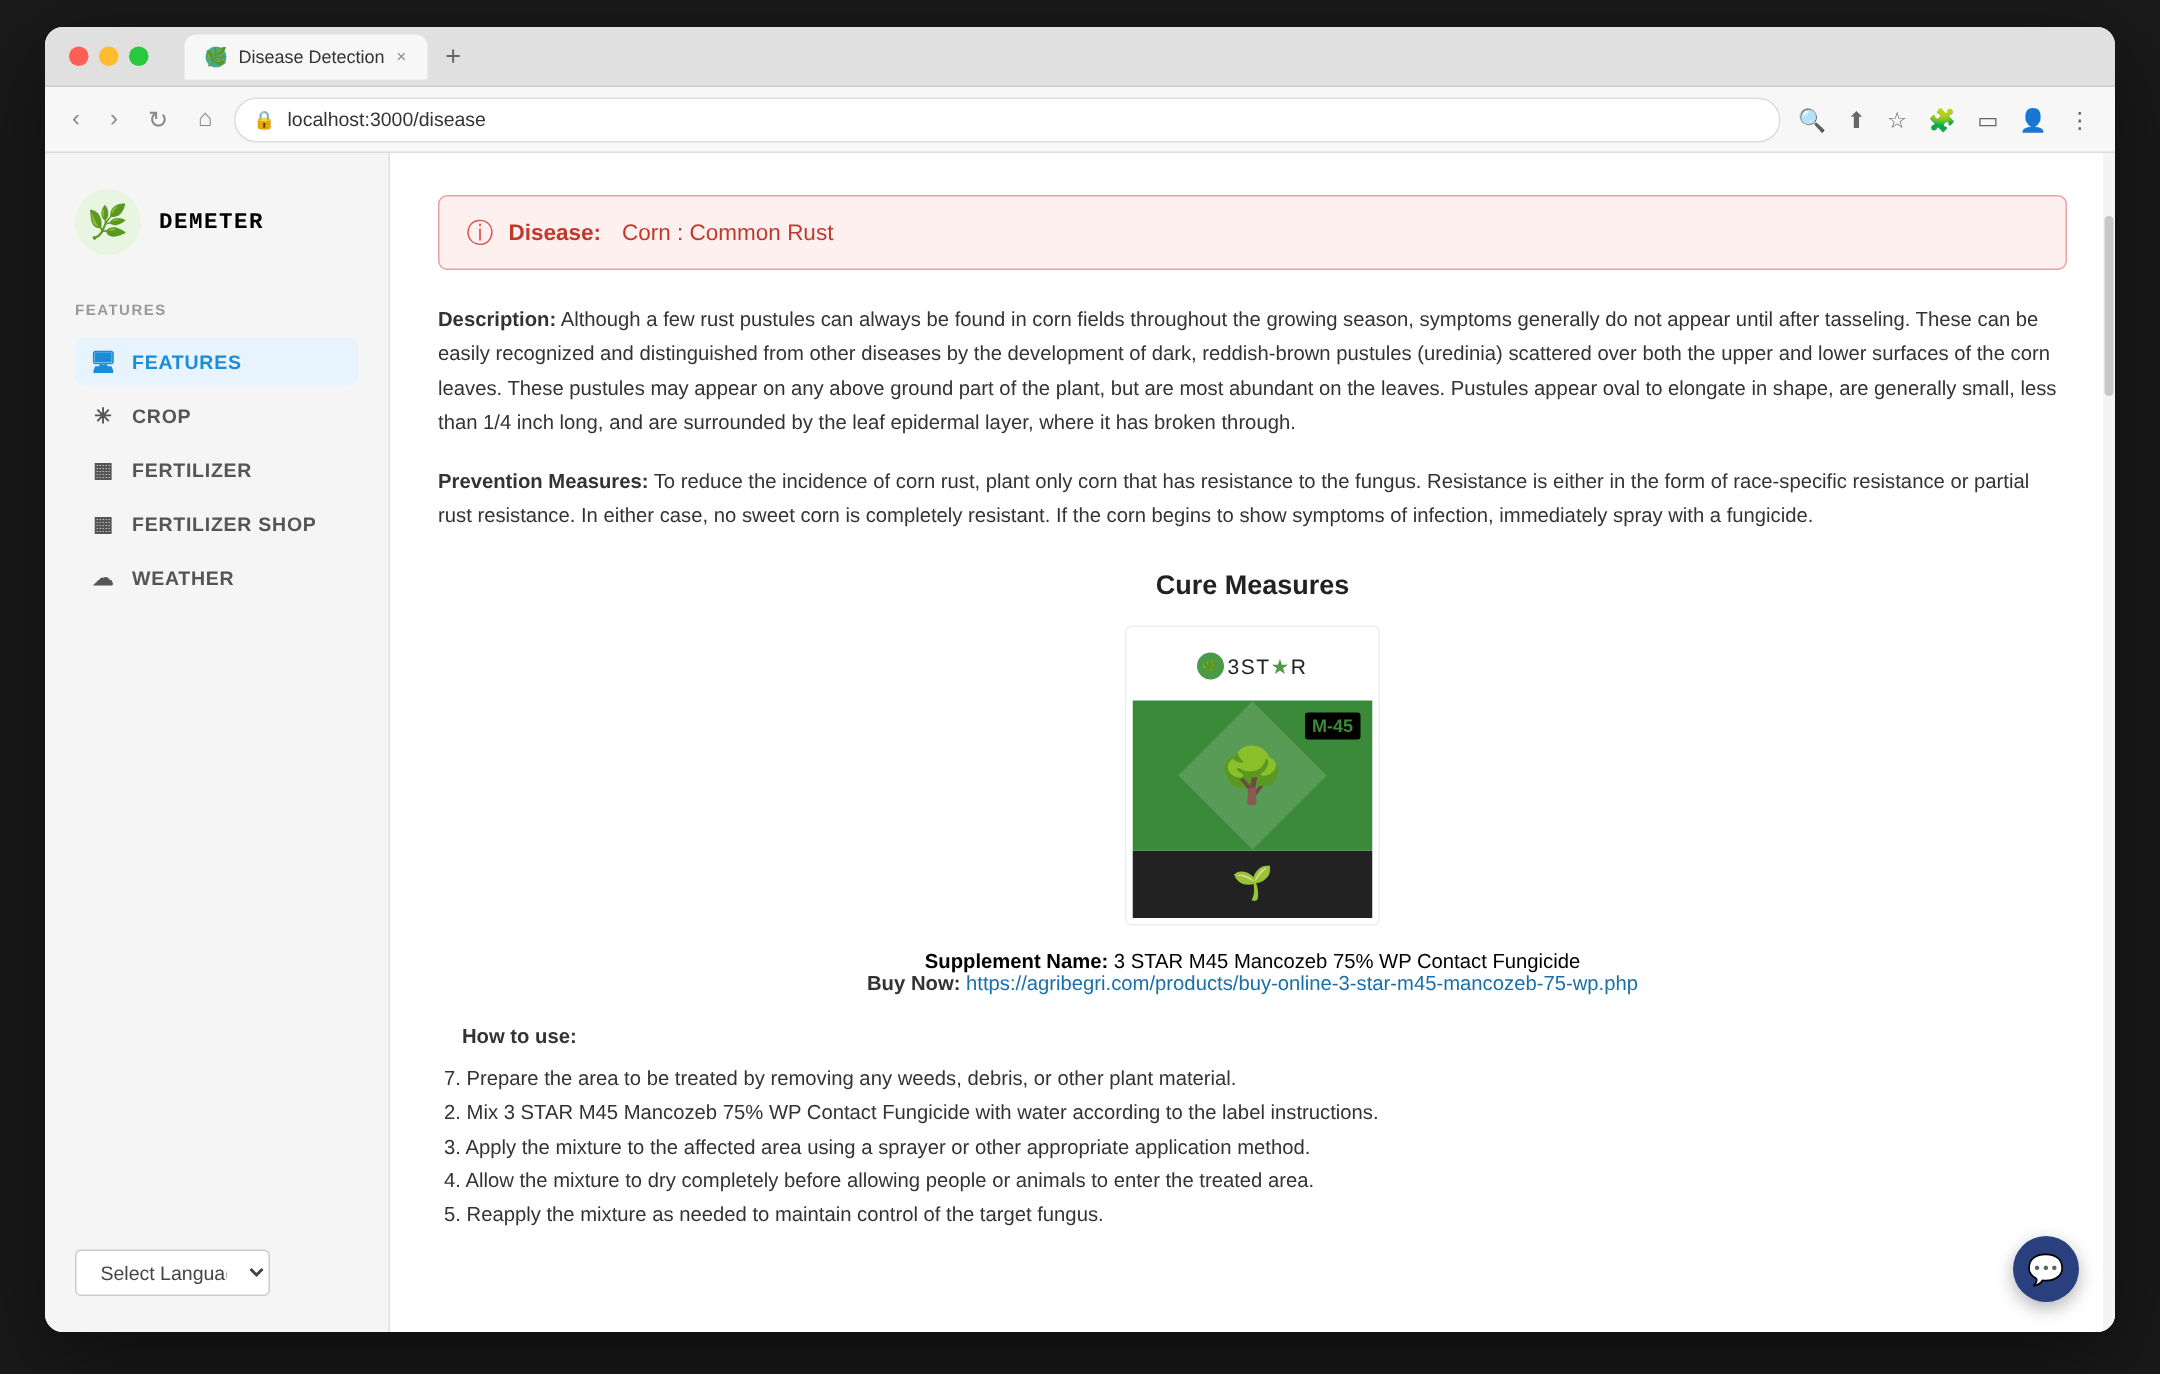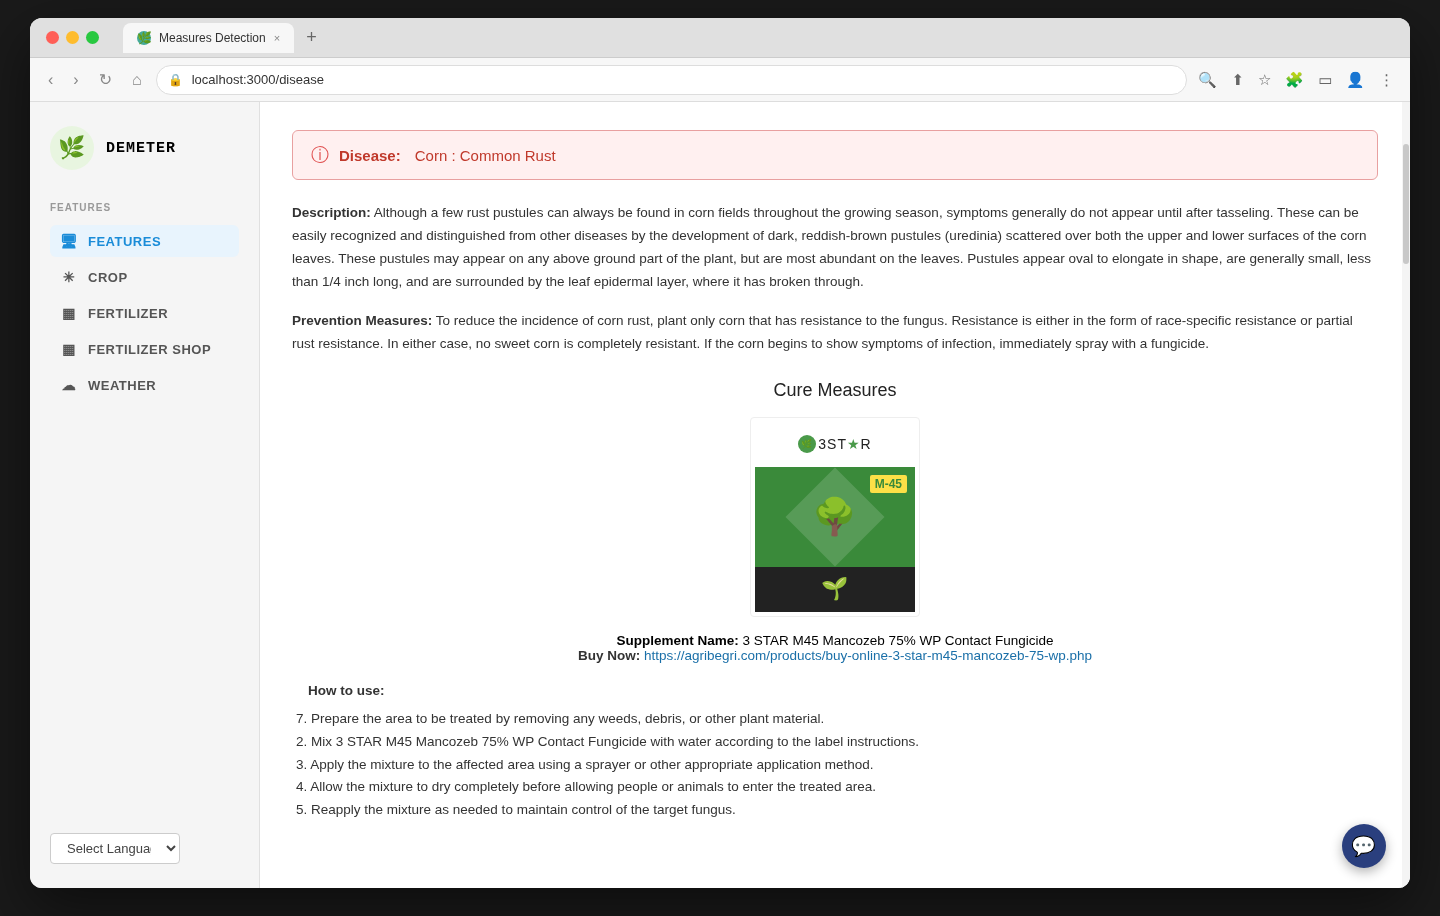--- a/index.html
+++ b/index.html
@@ -217,21 +217,21 @@
       color: #333;
       line-height: 1.7;
       margin-bottom: 16px;
     }
 
     .section-text strong { font-weight: 700; }
 
     .cure-section { margin-top: 24px; text-align: center; }
     .cure-title {
       font-size: 18px;
-      font-weight: 400;
+      font-weight: 700;
       color: #222;
       margin-bottom: 16px;
     }
 
     .product-image-container {
       width: 170px;
       height: 200px;
       margin: 0 auto 16px;
       border: 1px solid #eee;
       border-radius: 4px;
@@ -283,21 +283,21 @@
       position: relative;
       z-index: 2;
       font-size: 36px;
       color: white;
     }
 
     .m45-badge {
       position: absolute;
       right: 8px;
       top: 8px;
-      background: #fde047;
+      background: #000000;
       color: #3a8a3a;
       font-weight: 900;
       font-size: 12px;
       padding: 2px 5px;
       border-radius: 2px;
       margin-left: 40px;
     }
 
     .product-black {
       background: #222;
@@ -394,21 +394,21 @@
 
   <div class="titlebar">
     <div class="traffic-lights">
       <div class="tl tl-red"></div>
       <div class="tl tl-yellow"></div>
       <div class="tl tl-green"></div>
     </div>
     <div class="tab-bar">
       <div class="tab">
         <div class="tab-favicon">🌿</div>
-        <span>Measures Detection</span>
+        <span>Disease Detection</span>
         <span class="tab-close">×</span>
       </div>
       <span class="tab-new">+</span>
     </div>
   </div>
 
   <div class="toolbar">
     <button class="nav-btn">‹</button>
     <button class="nav-btn">›</button>
     <button class="nav-btn">↻</button>

